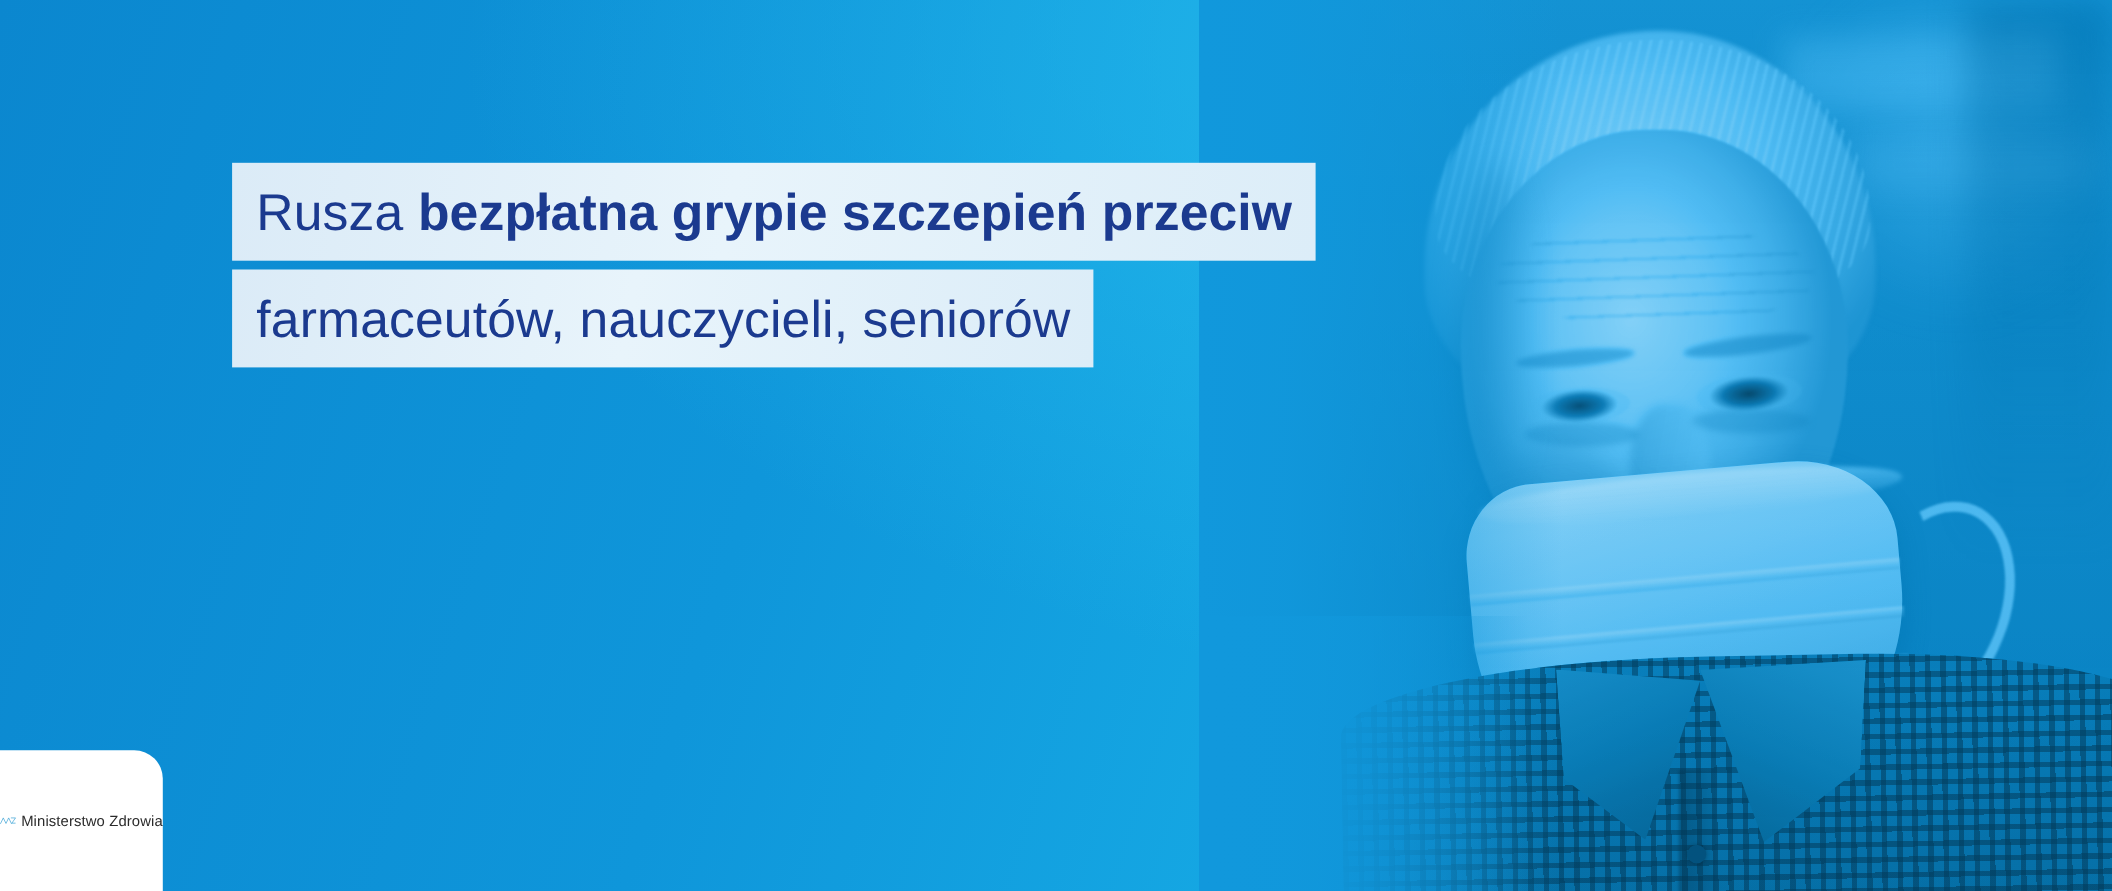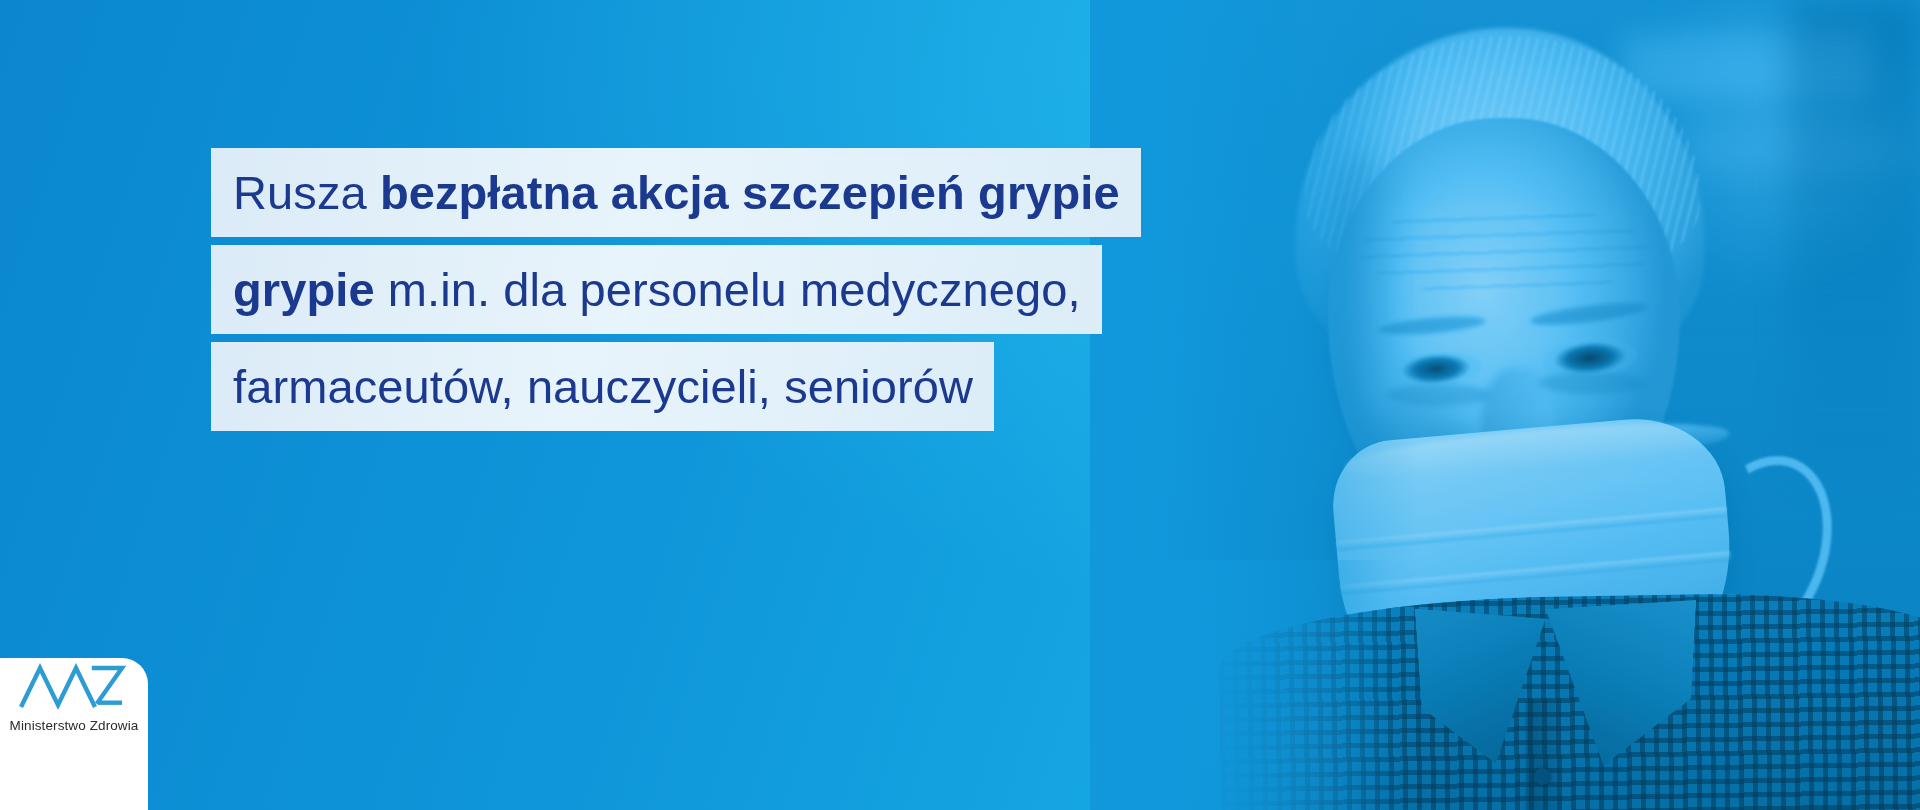--- a/index.html
+++ b/index.html
@@ -216,25 +216,25 @@
     font-size:47px;line-height:1;
     padding:21px 21px 21px 22px;
     white-space:nowrap;letter-spacing:.1px;
     font-weight:400;
   }
   .line b{font-weight:700;}
 
   
   .logo-card{
     position:absolute;left:0;bottom:0;z-index:30;
-    width:148px;height:152px;
+    width:148px;height:128px;
     background:#ffffff;
     border-top-right-radius:26px;
-    display:flex;flex-direction:column;
-    align-items:center;justify-content:flex-start;
+    display:flex;flex-direction:row;
+    align-items:center;justify-content:center;
     gap:4px;
   }
   .logo-mark{display:block;}
   .logo-text{
     font-size:13.5px;color:#2b2b2b;letter-spacing:.1px;white-space:nowrap;
   }
 </style>
 </head>
 <body>
 
@@ -281,23 +281,22 @@
 
       <div class="shirt-left-fade"></div>
       <div class="photo-tint"></div>
       <div class="photo-blue"></div>
       <div class="photo-fade"></div>
     </div>
   </div>
 
   <div class="headline">
 
-    <div class="line"><span>Rusza </span><b>bezpłatna akcja szczepień grypie</b><span></span></div>
-
-    <div class="line"><span></span><b>grypie</b><span> m.in. dla personelu medycznego,</span></div>
+    <div class="line"><span>Rusza </span><b>bezpłatna grypie szczepień przeciw</b><span></span></div>
+
 
     <div class="line"><span>farmaceutów, nauczycieli, seniorów</span></div>
 
 
   </div>
 
   <div class="logo-card">
     <svg class="logo-mark" width="112" height="56" viewBox="0 0 112 56" aria-hidden="true">
       <g fill="none" stroke="#2d9cd2" stroke-width="4.4" stroke-linecap="square" stroke-linejoin="miter">
         <polyline points="4,47 22,10 40,47 58,10 76,47"></polyline>

